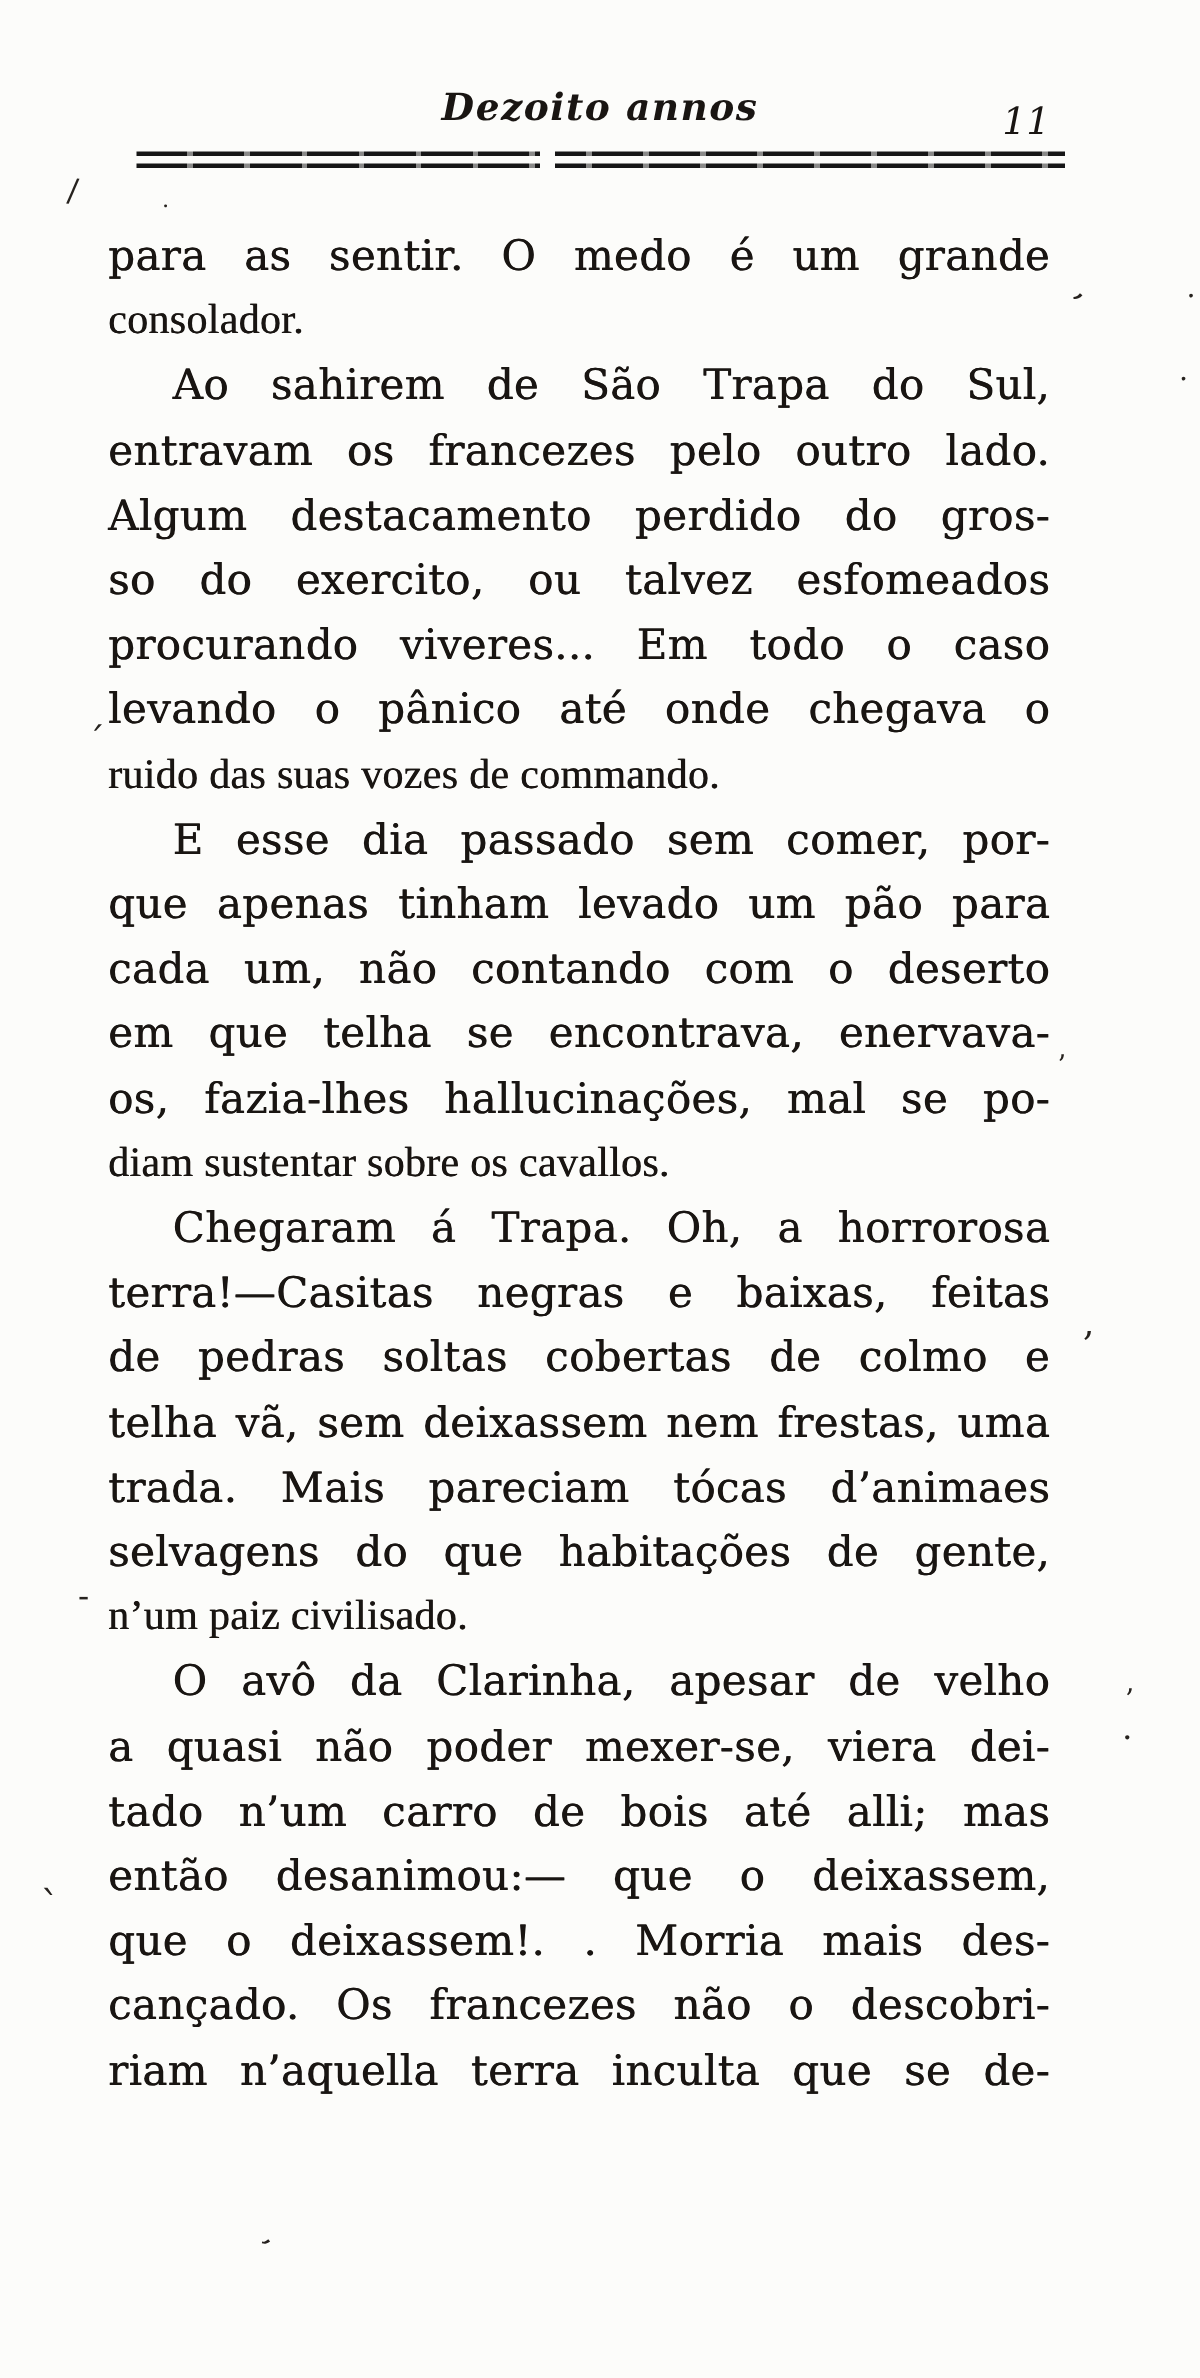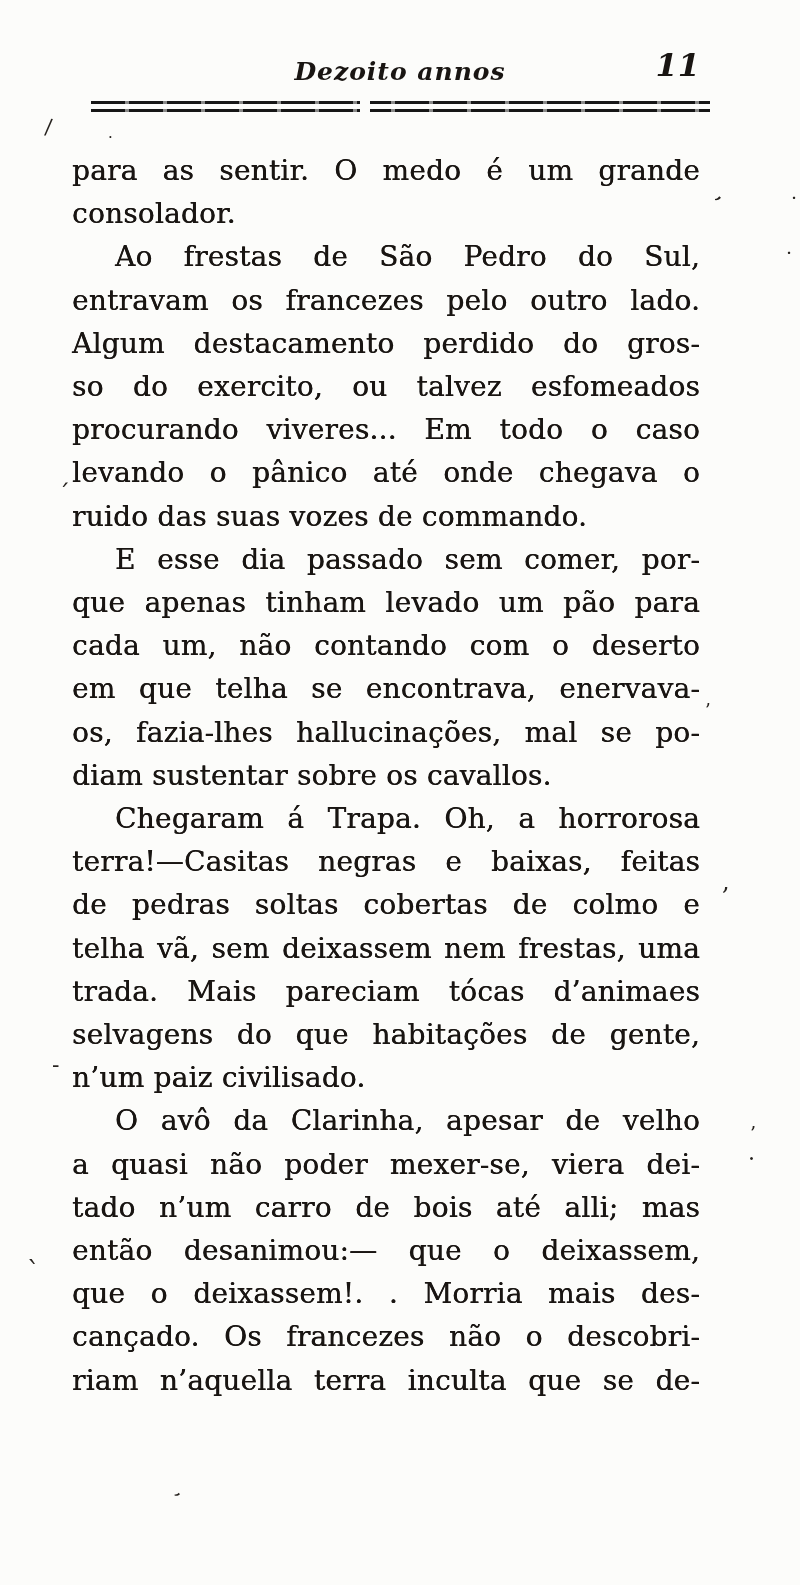--- a/index.html
+++ b/index.html
@@ -12,23 +12,23 @@
     font-family:"DejaVu Serif", serif;
     color:#191512;
   }
   .running-title{
     position:absolute;top:57px;left:0;right:0;
     text-align:center;
     font-style:italic;font-weight:bold;
     font-size:25px;letter-spacing:1px;
   }
   .page-number{
-    position:absolute;top:46px;right:100px;
-    font-style:italic;font-weight:bold;
-    font-size:32px;
+    position:absolute;top:66px;right:100px;
+    font-style:italic;font-weight:normal;
+    font-size:25px;
   }
   .rule{
     position:absolute;left:91px;top:101px;width:619px;height:13px;
   }
   .rule-line{
     position:absolute;left:0;width:100%;height:3px;
     background:repeating-linear-gradient(90deg,#161616 0px 34px, rgba(22,22,22,0.5) 34px 38px);
   }
   .rule-line.top{top:0;}
   .rule-line.bot{top:8px;height:2.5px;}
@@ -40,21 +40,21 @@
     position:absolute;left:72px;top:149px;width:628px;
     font-size:28px;line-height:43.2px;
     letter-spacing:0.2px;
     text-shadow:0.35px 0 0 currentColor;
   }
   .line{
     text-align:justify;
     text-align-last:justify;
   }
   .line.indent{padding-left:43px;}
-  .line.end{text-align:left;text-align-last:auto;}
+  .line.end{text-align:left;text-align-last:auto;font-family:Liberation Serif, serif;}
   .mark{
     position:absolute;
     color:#26221e;
     line-height:1;
     font-family:"DejaVu Serif", serif;
   }
 </style>
 </head>
 <body>
 
@@ -67,21 +67,21 @@
 
   <div class="rule">
     <div class="rule-line top"></div>
     <div class="rule-line bot"></div>
     <div class="rule-gap"></div>
   </div>
 
   <div class="text-block" id="text-block">
       <div class="line">para as sentir. O medo é um grande</div>
       <div class="line end">consolador.</div>
-      <div class="line indent">Ao frestas de São Pedro do Sul,</div>
+      <div class="line indent">Ao sahirem de São Trapa do Sul,</div>
       <div class="line">entravam os francezes pelo outro lado.</div>
       <div class="line">Algum destacamento perdido do gros-</div>
       <div class="line">so do exercito, ou talvez esfomeados</div>
       <div class="line">procurando viveres... Em todo o caso</div>
       <div class="line">levando o pânico até onde chegava o</div>
       <div class="line end">ruido das suas vozes de commando.</div>
       <div class="line indent">E esse dia passado sem comer, por-</div>
       <div class="line">que apenas tinham levado um pão para</div>
       <div class="line">cada um, não contando com o deserto</div>
       <div class="line">em que telha se encontrava, enervava-</div>

